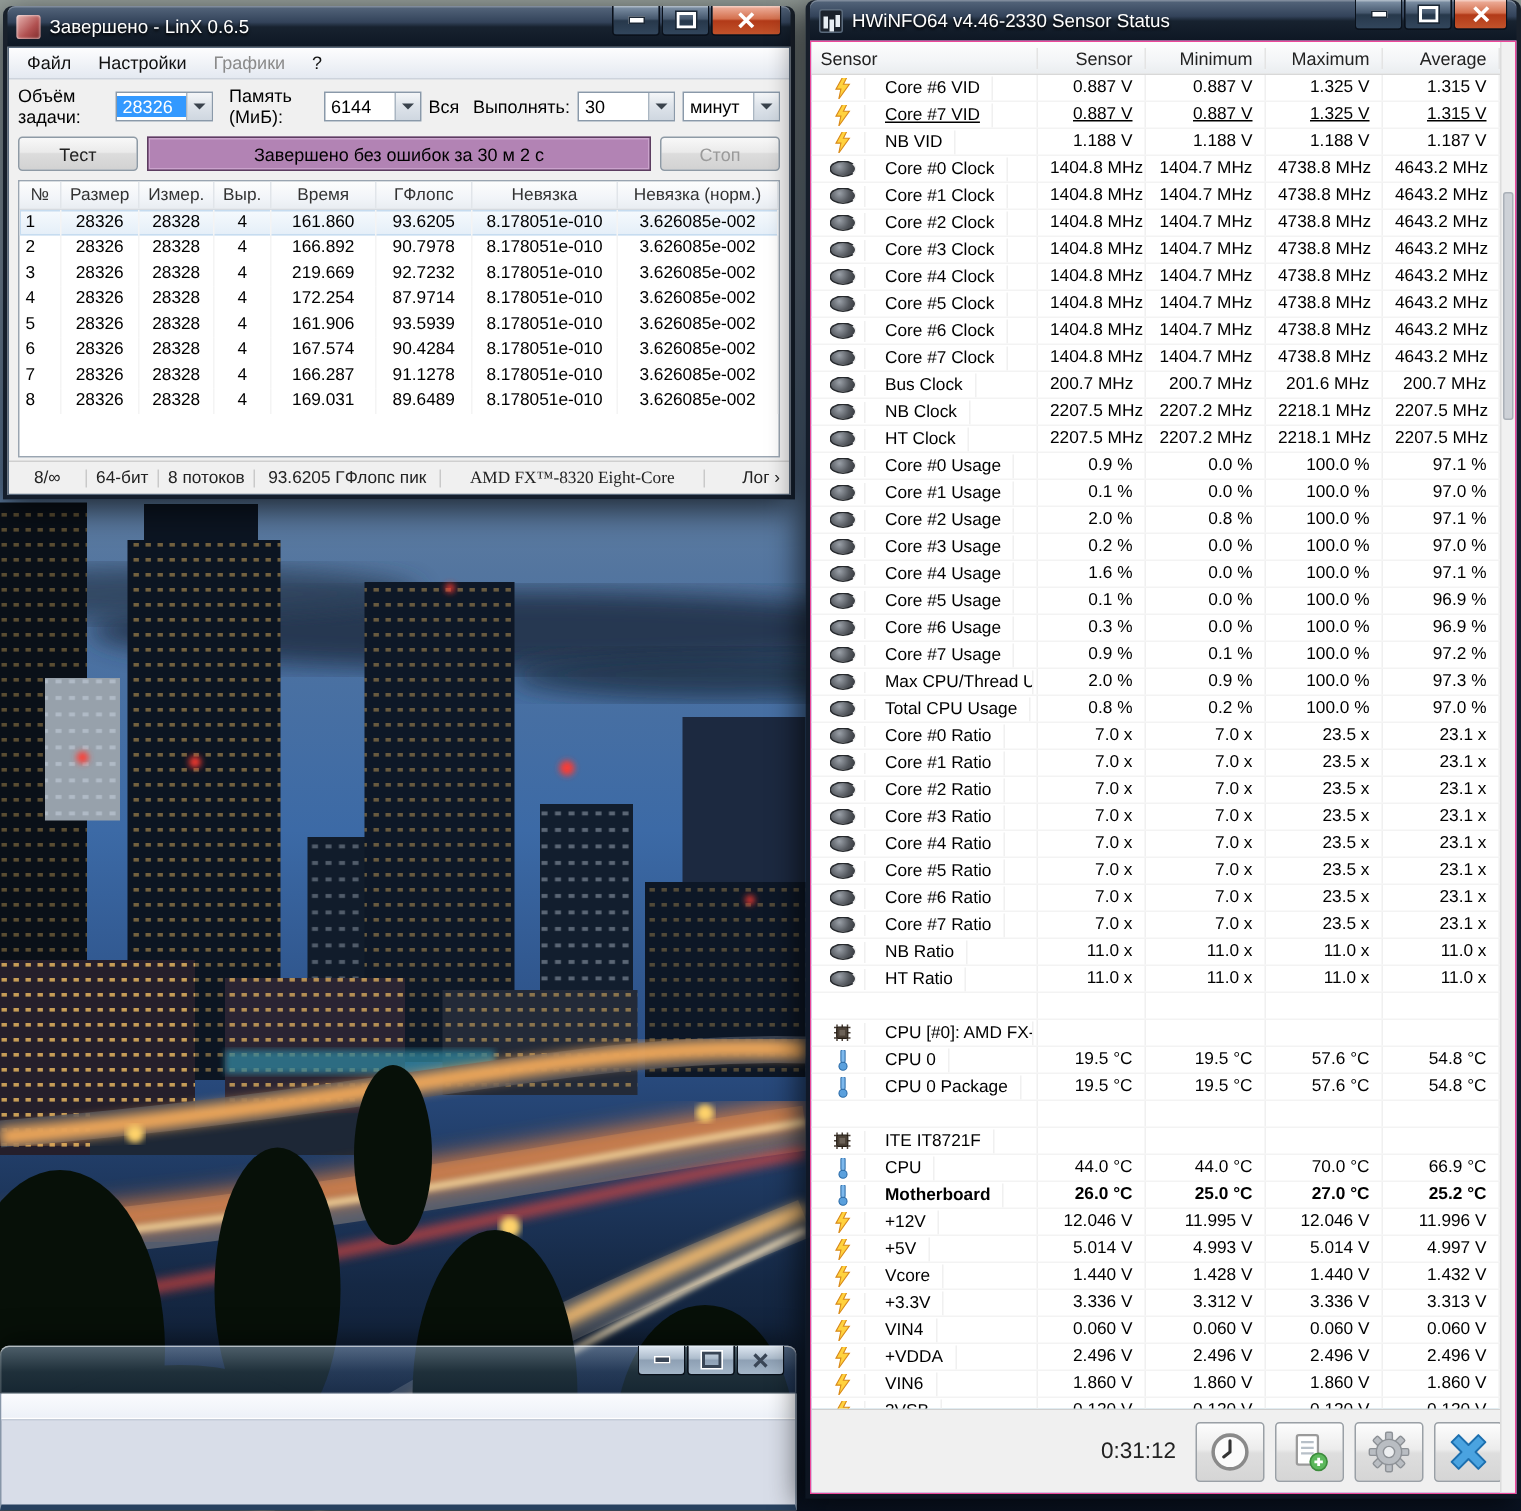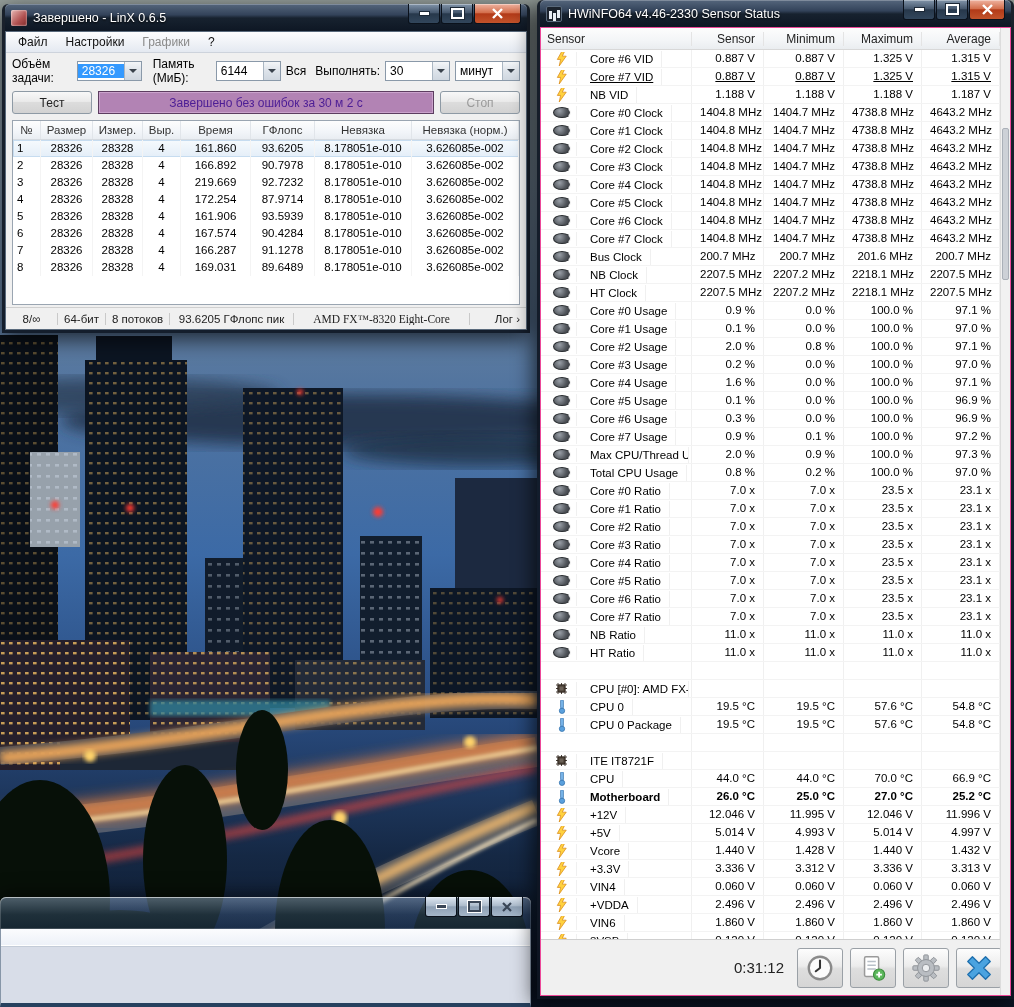--- a/index.html
+++ b/index.html
@@ -54,21 +54,21 @@
   .dd-btn{width:16px;height:100%;display:flex;align-items:center;justify-content:center;
     background:linear-gradient(180deg,#f4f6f8,#dde3ea 50%,#cfd7e0);border-left:1px solid #aab6c2;}
   .dd-arrow{width:0;height:0;border-left:4px solid transparent;border-right:4px solid transparent;border-top:4px solid #39424c;}
   .btn-row{display:flex;align-items:center;gap:6px;padding:4px 6px;}
   .w7btn{
     height:23px;min-width:80px;font-size:12px;color:#222;
     background:linear-gradient(180deg,#f8f8f8,#eaeaea 45%,#dcdcdc 50%,#d2d2d2);
     border:1px solid #8e9aa5;border-radius:3px;cursor:pointer;font-family:inherit;}
   .w7btn.disabled{color:#9a9a9a;}
   .progress{flex:1;height:21px;background:#b283b4;border:1px solid #5c3d60;box-shadow:inset 0 0 0 1px #caa3cc;
-    display:flex;align-items:center;justify-content:center;font-size:12px;color:#4c1d95;}
+    display:flex;align-items:center;justify-content:center;font-size:12px;color:#000000;}
   .lt{flex:1;margin:2px 6px 0 6px;border:1px solid #9aa5b1;background:#fff;overflow:hidden;font-size:11.5px;}
   .lt-head{display:grid;background:linear-gradient(180deg,#fdfdfd,#f2f5f9 60%,#e9edf2);border-bottom:1px solid #d5dae0;color:#333;}
   .lt-head span{padding:3px 2px;text-align:center;border-right:1px solid #e1e5ea;white-space:nowrap;overflow:hidden;}
   .lt-row{display:grid;height:17px;line-height:16px;color:#000;}
   .lt-row span{text-align:center;border-right:1px solid #f4f4f4;white-space:nowrap;overflow:hidden;}
   .lt-row span:first-child{text-align:left;padding-left:4px;}
   .lt-row.selected{background:linear-gradient(180deg,#f6fafd,#e4eef8);box-shadow:inset 0 0 0 1px #c6dcf0;}
   .statusbar{display:flex;height:21px;align-items:center;background:#f0f0f0;border-top:1px solid #cfcfcf;
     font-size:11.5px;color:#222;margin-top:2px;}
   .statusbar span{padding:0 6px;border-right:1px solid #c9c9c9;white-space:nowrap;overflow:hidden;text-align:center;box-sizing:border-box;}

